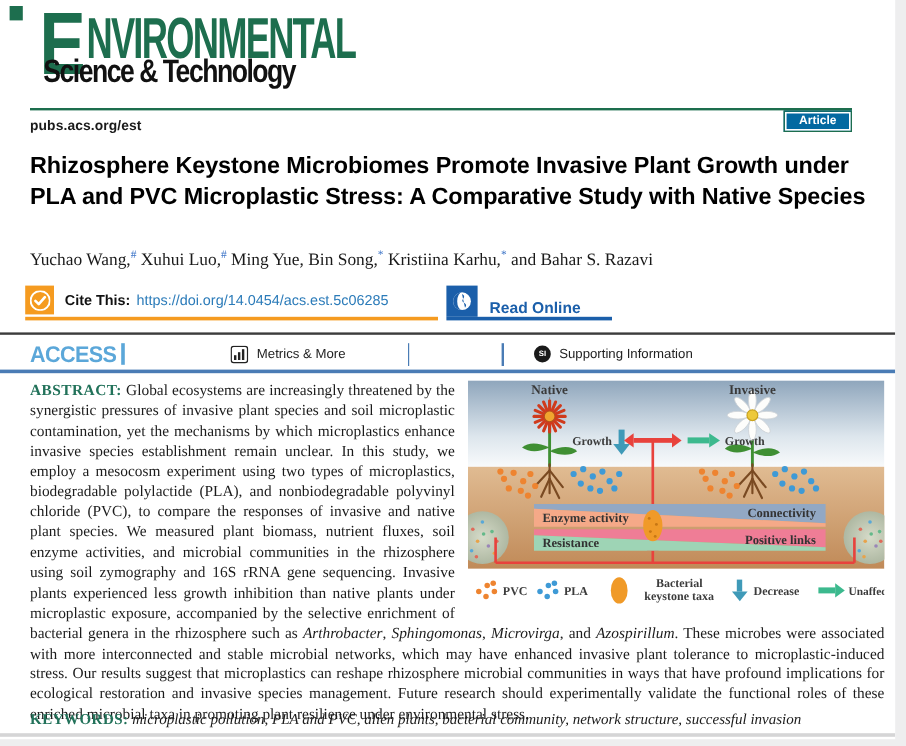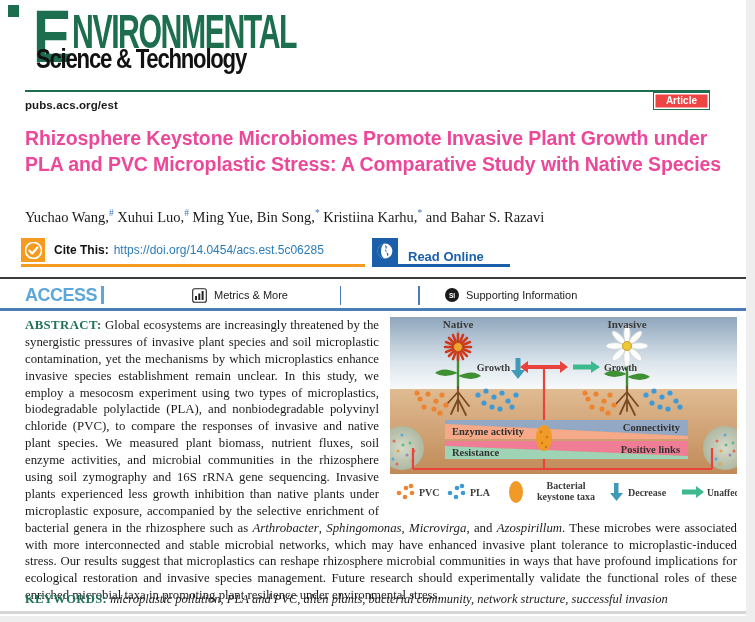--- a/index.html
+++ b/index.html
@@ -12,25 +12,25 @@
   
   .logo { position:absolute; left:33px; top:6px; color:#1d6e4e; }
   .logo-row { display:flex; align-items:flex-start; }
   .logo-e { font-size:74px; font-weight:bold; line-height:0.85; transform:scaleX(0.78); transform-origin:left top; letter-spacing:-2px; }
   .logo-rest { font-size:42px; font-weight:bold; line-height:1.0; letter-spacing:-2px; transform:scaleX(0.72) scaleY(1.15); transform-origin:left top; margin-left:-8px; margin-top:2px; }
   .logo-sub { position:absolute; left:36px; top:44px; color:#111; font-size:27px; font-weight:bold; letter-spacing:-1.5px; transform:scaleX(0.82); transform-origin:left top; white-space:nowrap; }
 
   
   .top-rule-wrap { position:absolute; left:25px; top:90px; width:685px; height:24px; }
   .top-rule { position:absolute; left:0; top:0; width:100%; height:2px; background:#1d6e4e; }
-  .article-badge { position:absolute; right:0; top:2px; background:#ef4444; color:#fff; font-size:10px; font-weight:bold; padding:2px 12px 3px 12px; box-shadow: inset 0 0 0 1.5px #ffffff; border:1px solid #1d6e4e;text-align:center; }
+  .article-badge { position:absolute; right:0; top:2px; background:#0369a1; color:#fff; font-size:10px; font-weight:bold; padding:2px 12px 3px 12px; box-shadow: inset 0 0 0 1.5px #ffffff; border:1px solid #1d6e4e;text-align:center; }
   .site-url { position:absolute; left:25px; top:99px; font-size:11.5px; color:#1a1a1a; font-weight:bold; letter-spacing:0.1px; text-decoration:none; }
 
   
-  .title { position:absolute; left:25px; top:126px; width:712px; font-size:19.5px; font-weight:bold; color:#ec4899; line-height:1.33; letter-spacing:-0.1px; }
+  .title { position:absolute; left:25px; top:126px; width:712px; font-size:19.5px; font-weight:bold; color:#000000; line-height:1.33; letter-spacing:-0.1px; }
   .authors { position:absolute; left:25px; top:208px; width:712px; font-family:"Liberation Serif",serif; font-size:14.5px; color:#1a1a1a; }
   .authors sup { color:#3f76c8; font-size:9.5px; }
 
   
   .cite-row { position:absolute; left:21px; top:236px; width:700px; height:34px; }
   .cite-left { position:absolute; left:0; top:0; width:344px; border-bottom:3px solid #f59b20; height:31px; display:flex; align-items:center; }
   .cite-icon { width:24px; height:24px; background:#f59b20; display:flex; align-items:center; justify-content:center; margin-right:9px; }
   .cite-icon svg { display:block; }
   .cite-label { font-size:12px; font-weight:bold; color:#111; margin-right:5px; white-space:nowrap; }
   .cite-doi { font-size:12px; color:#2b7bb9; text-decoration:none; white-space:nowrap; }

